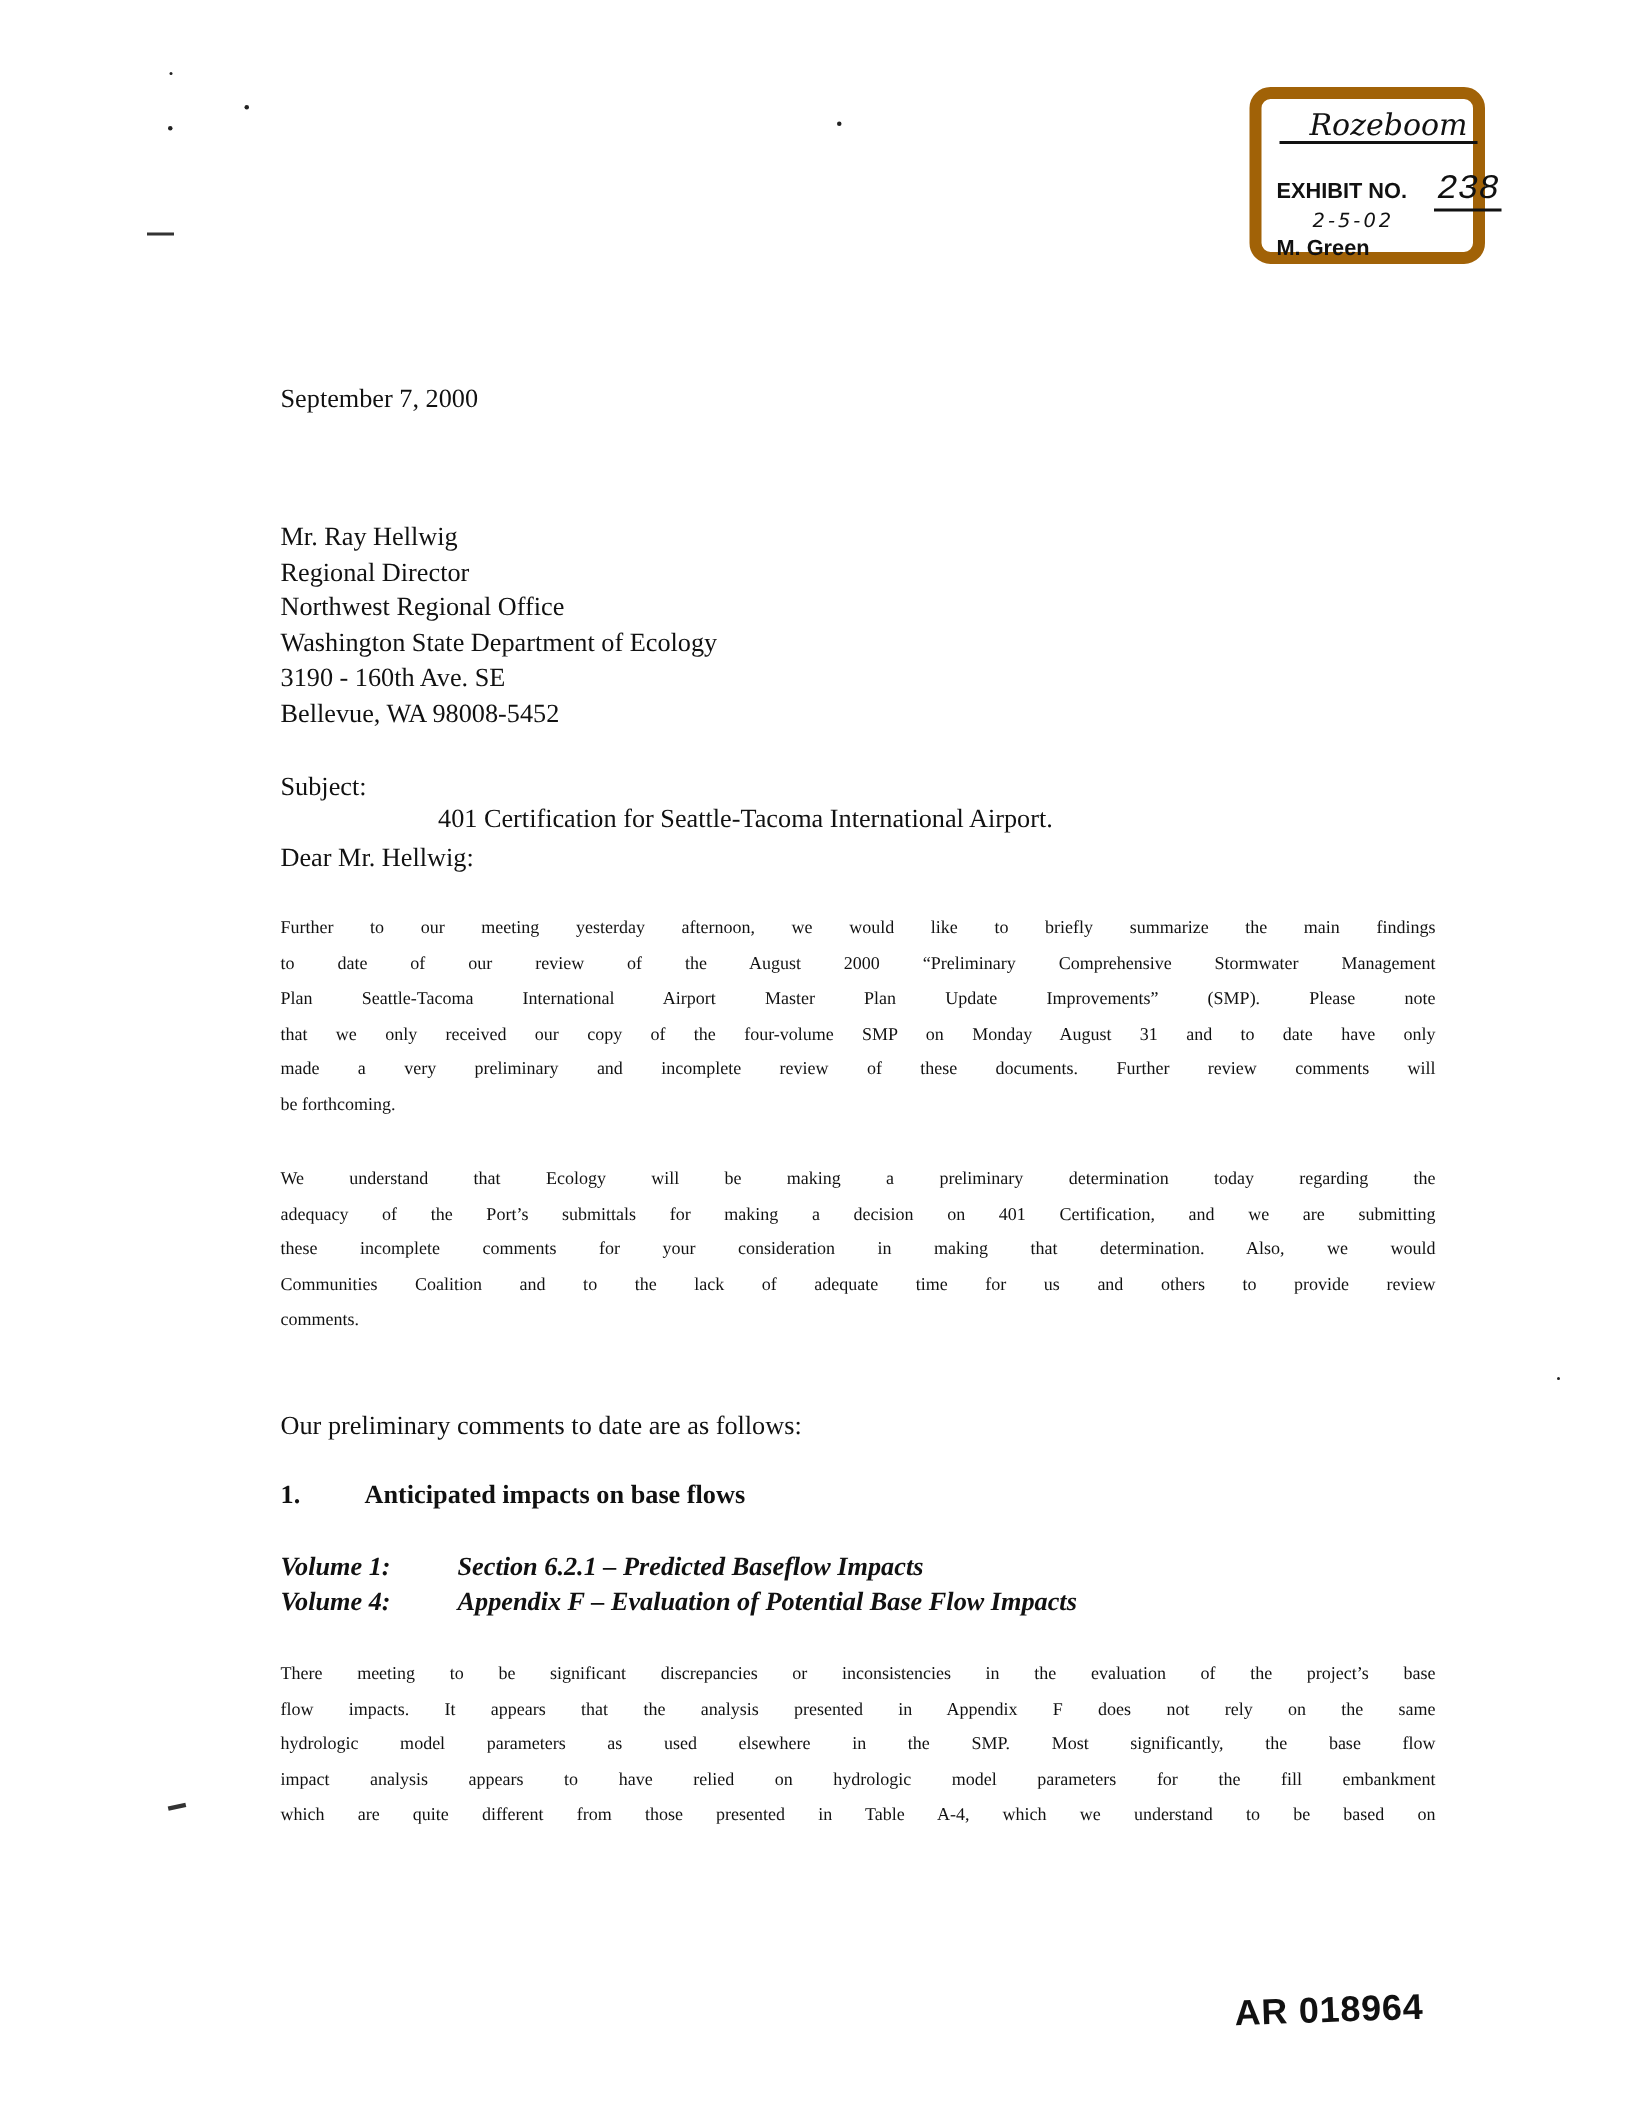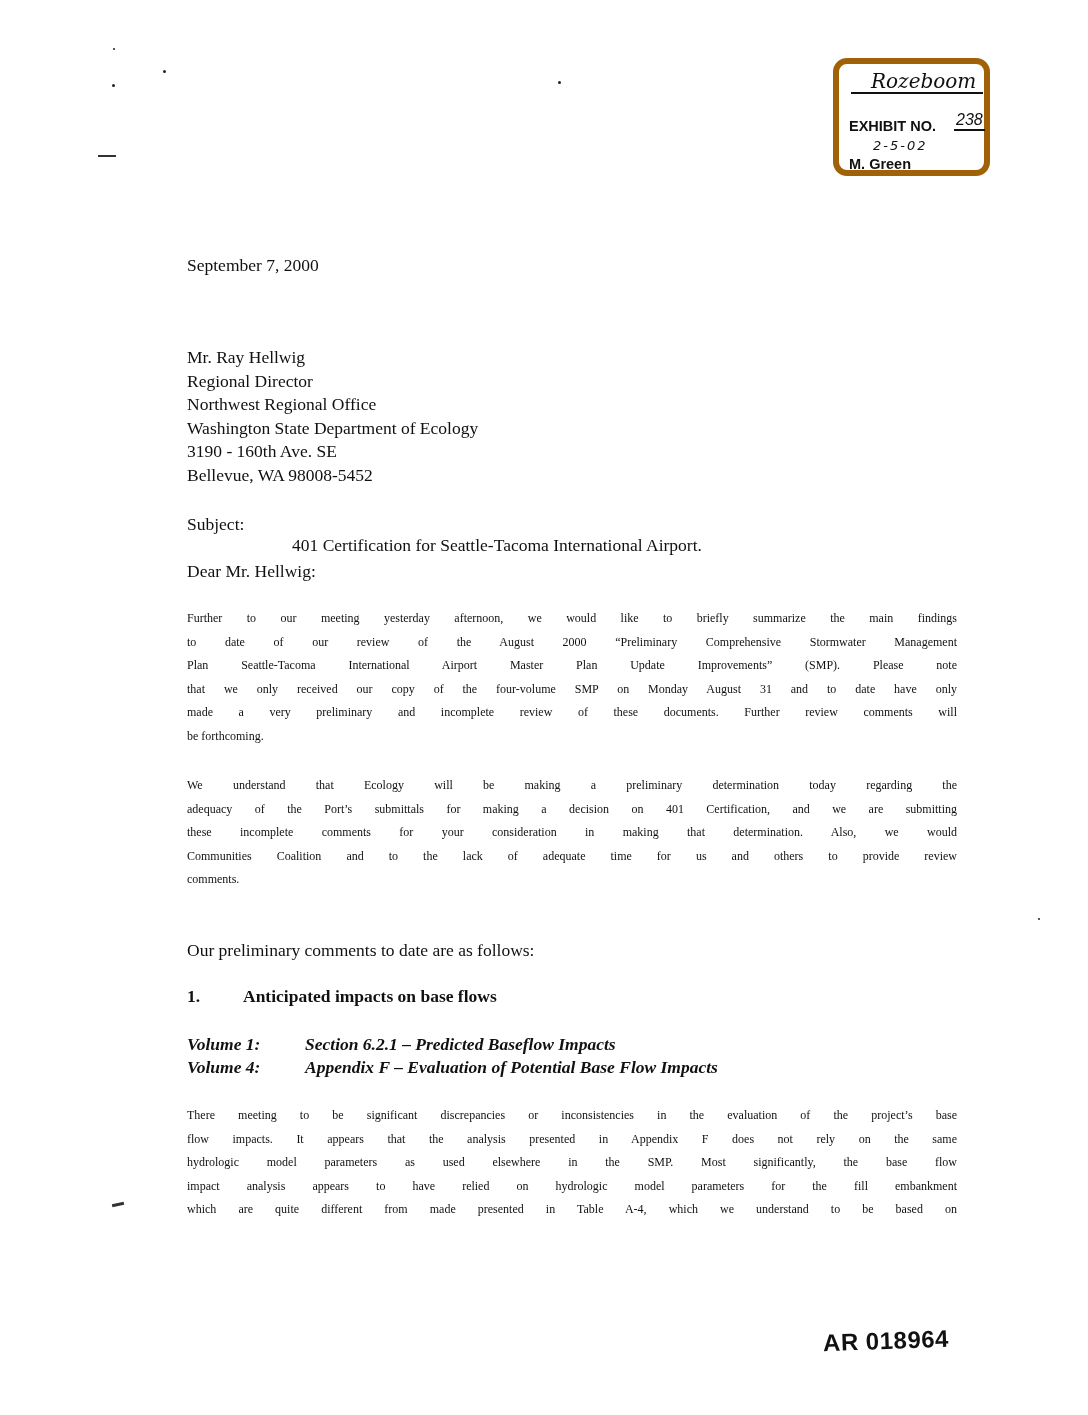--- a/index.html
+++ b/index.html
@@ -8,28 +8,28 @@
   .page { position: absolute; left: 0; top: 0; width: 1088px; height: 1415px; }
   .abs { position: absolute; }
   .line { font-size: 17.5px; line-height: 23.5px; white-space: nowrap; }
   .para { position: absolute; left: 187px; width: 770px; font-size: 12px; line-height: 23.5px;
           text-align: justify; }
   .para span.ln { display: block; text-align: justify; text-align-last: justify; white-space: nowrap; }
   .para span.ln.last { text-align-last: left; }
 
   
   .stamp { position: absolute; left: 833px; top: 58px; width: 157px; height: 118px;
-           border: 6px solid #a16207; border-radius: 14px; box-sizing: border-box;
+           border: 8px solid #a16207; border-radius: 14px; box-sizing: border-box;
            font-family: "Liberation Sans", "DejaVu Sans", sans-serif; }
   .stamp .sig { position: absolute; left: 12px; top: 4px; width: 132px; height: 26px;
                 border-bottom: 2px solid #111; font-family: "DejaVu Serif", serif;
                 font-style: italic; font-size: 20px; line-height: 26px; padding-left: 20px; box-sizing: border-box; }
   .stamp .exh { position: absolute; left: 10px; top: 54px; font-weight: bold; font-size: 14.5px; }
-  .stamp .exh-no { position: absolute; left: 115px; top: 47px; font-style: italic; font-family: Liberation Sans, sans-serif;
-                   font-size: 16px; border-bottom: 2px solid #111; padding: 0 2px; }
+  .stamp .exh-no { position: absolute; left: 115px; top: 47px; font-style: italic; font-family: Liberation Mono, monospace;
+                   font-size: 23px; border-bottom: 2px solid #111; padding: 0 2px; }
   .stamp .date { position: absolute; left: 34px; top: 74px; font-size: 13px; font-style: italic; letter-spacing: 2px; font-family: "DejaVu Sans", sans-serif; }
   .stamp .rep { position: absolute; left: 10px; top: 92px; font-weight: bold; font-size: 14.5px; }
 
   .bold { font-weight: bold; }
   .ital-b { font-style: italic; font-weight: bold; }
 
   .ar { position: absolute; left: 823px; top: 1327px; font-family: "Liberation Sans", "DejaVu Sans", sans-serif;
         font-weight: bold; font-size: 24px; transform: rotate(-2deg); letter-spacing: 0.5px; }
 
   .speck { position: absolute; background: #222; border-radius: 50%; }
@@ -97,17 +97,17 @@
   <div class="abs line ital-b" style="left:187px;top:1033px;">Volume 1:</div>
   <div class="abs line ital-b" style="left:305px;top:1033px;">Section 6.2.1 – Predicted Baseflow Impacts</div>
   <div class="abs line ital-b" style="left:187px;top:1056px;">Volume 4:</div>
   <div class="abs line ital-b" style="left:305px;top:1056px;">Appendix F – Evaluation of Potential Base Flow Impacts</div>
 
   <div class="para" style="top:1104px;">
     <span class="ln">There meeting to be significant discrepancies or inconsistencies in the evaluation of the project’s base</span>
     <span class="ln">flow impacts.  It appears that the analysis presented in Appendix F does not rely on the same</span>
     <span class="ln">hydrologic model parameters as used elsewhere in the SMP.  Most significantly, the base flow</span>
     <span class="ln">impact analysis appears to have relied on hydrologic model parameters for the fill embankment</span>
-    <span class="ln">which are quite different from made presented in Table A-4, which we understand to be based on</span>
+    <span class="ln">which are quite different from those presented in Table A-4, which we understand to be based on</span>
   </div>
 
   <div class="ar">AR 018964</div>
 </div>
 
 </body></html>

